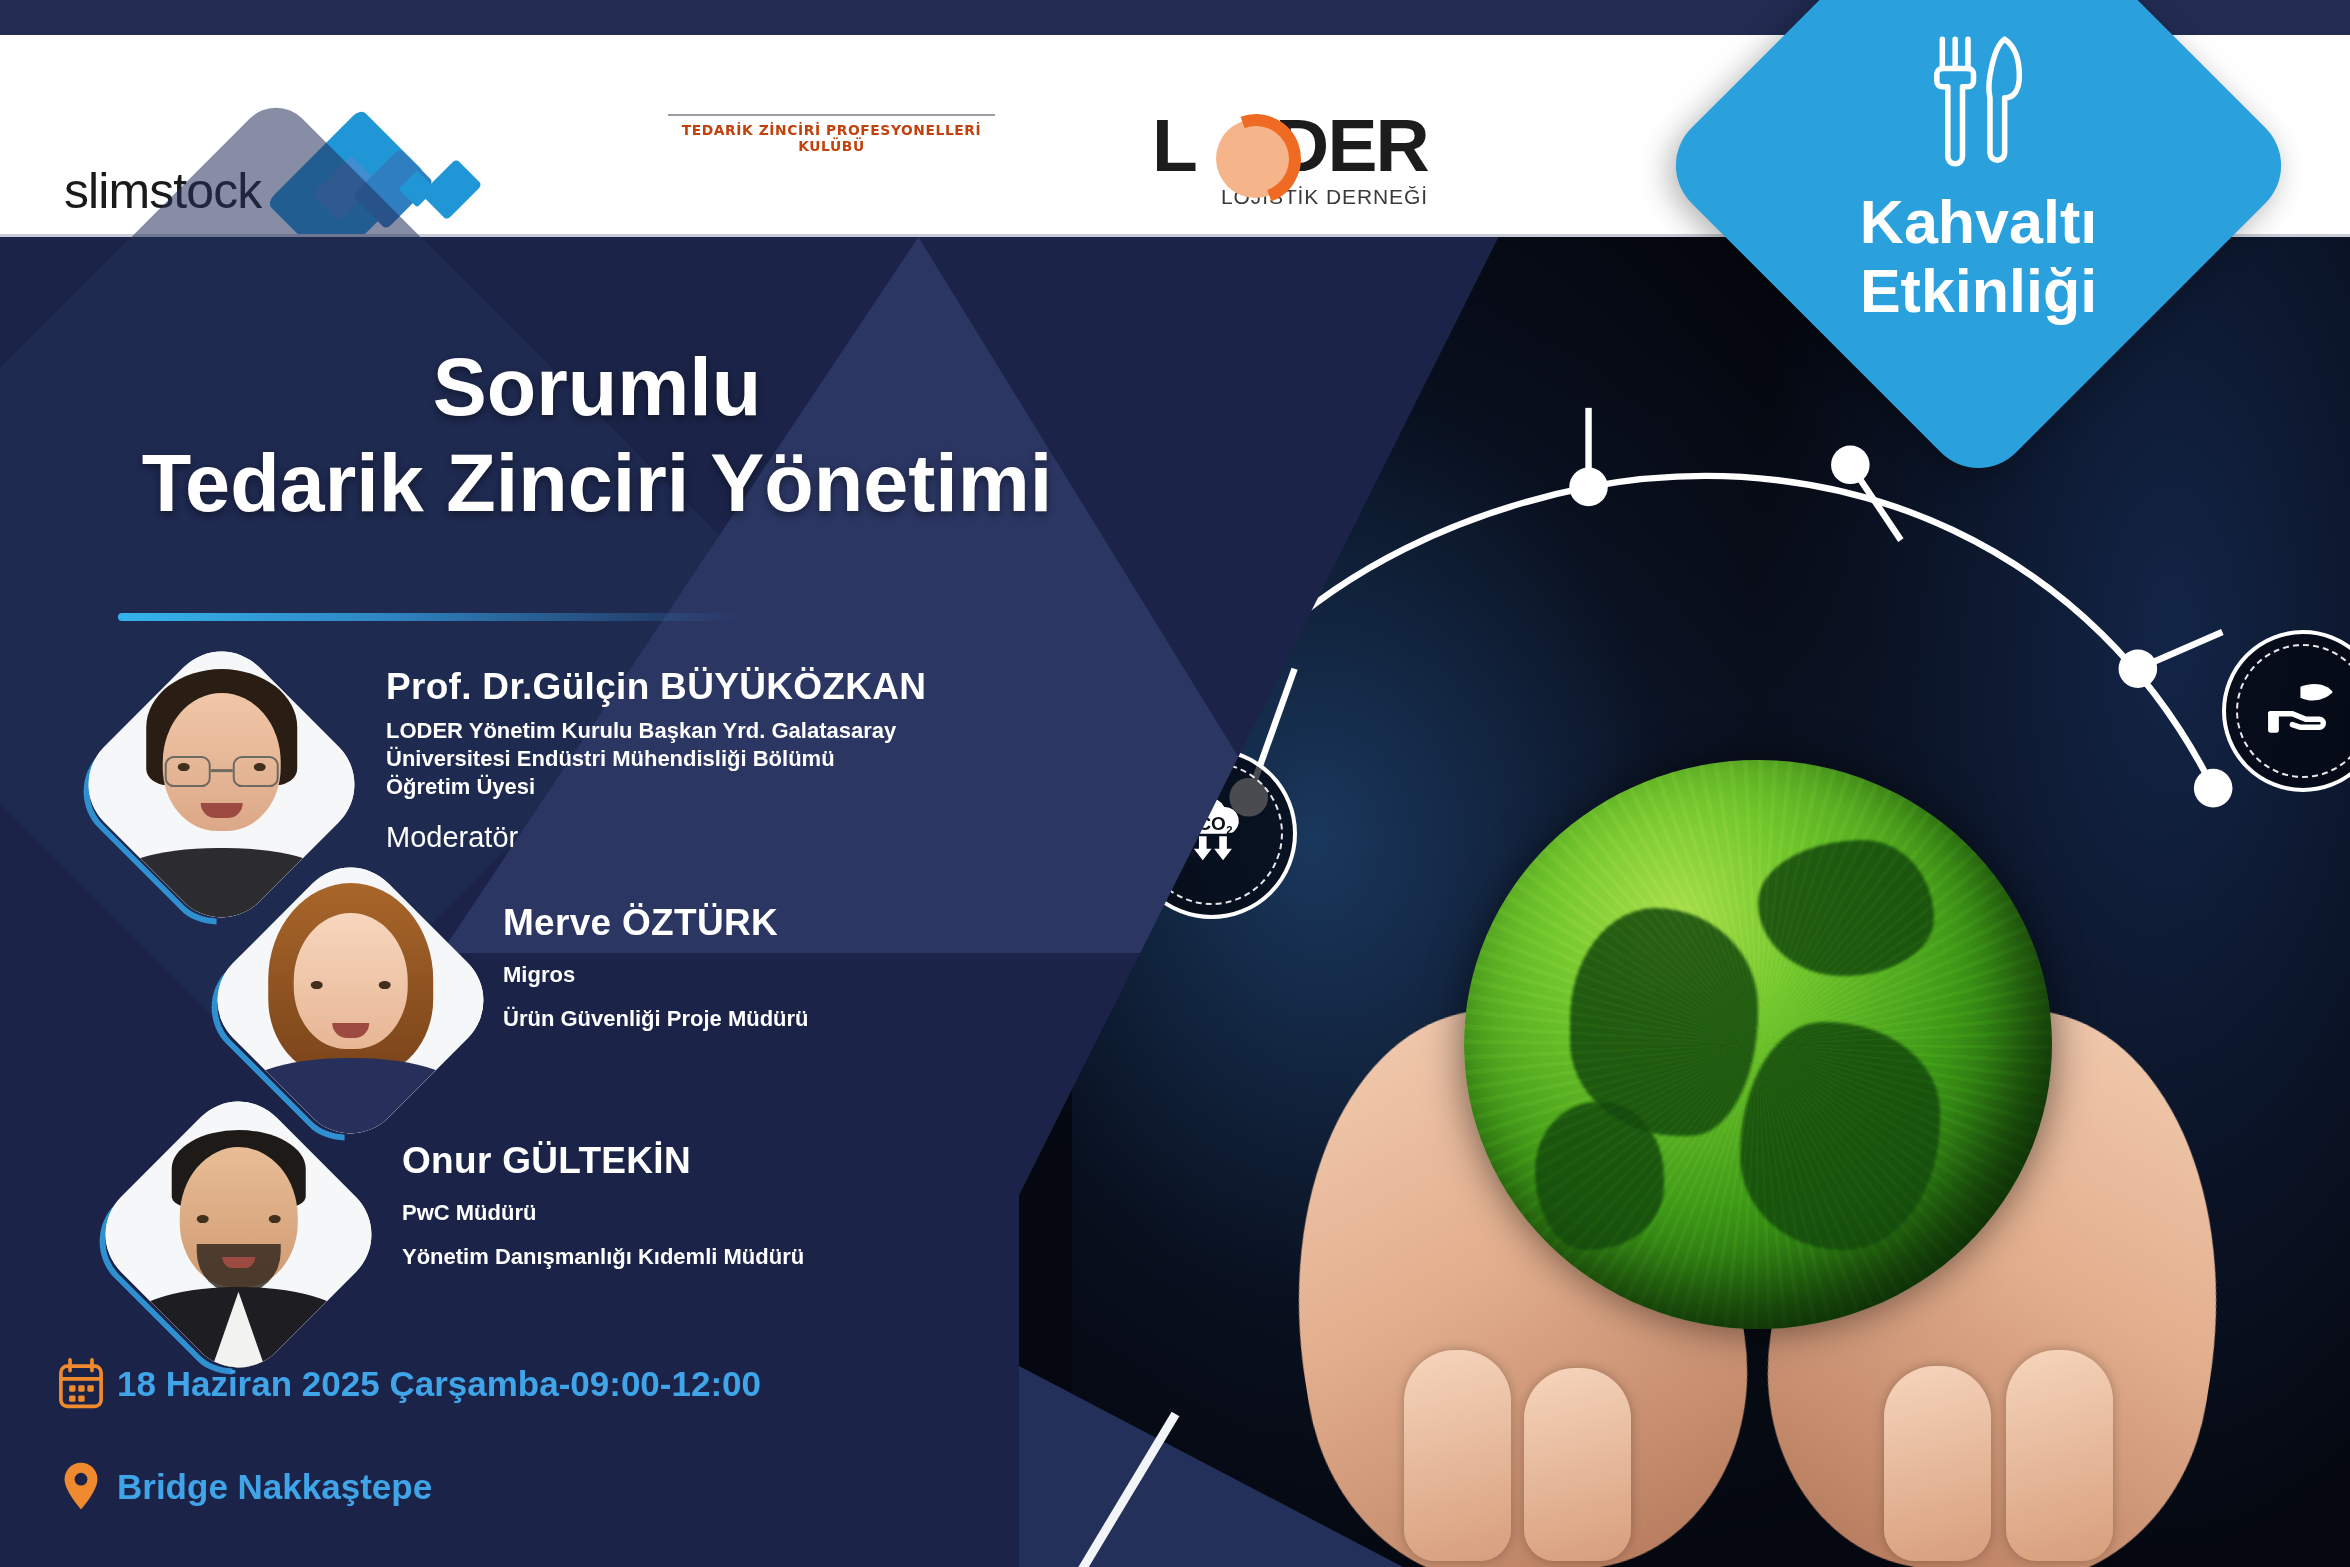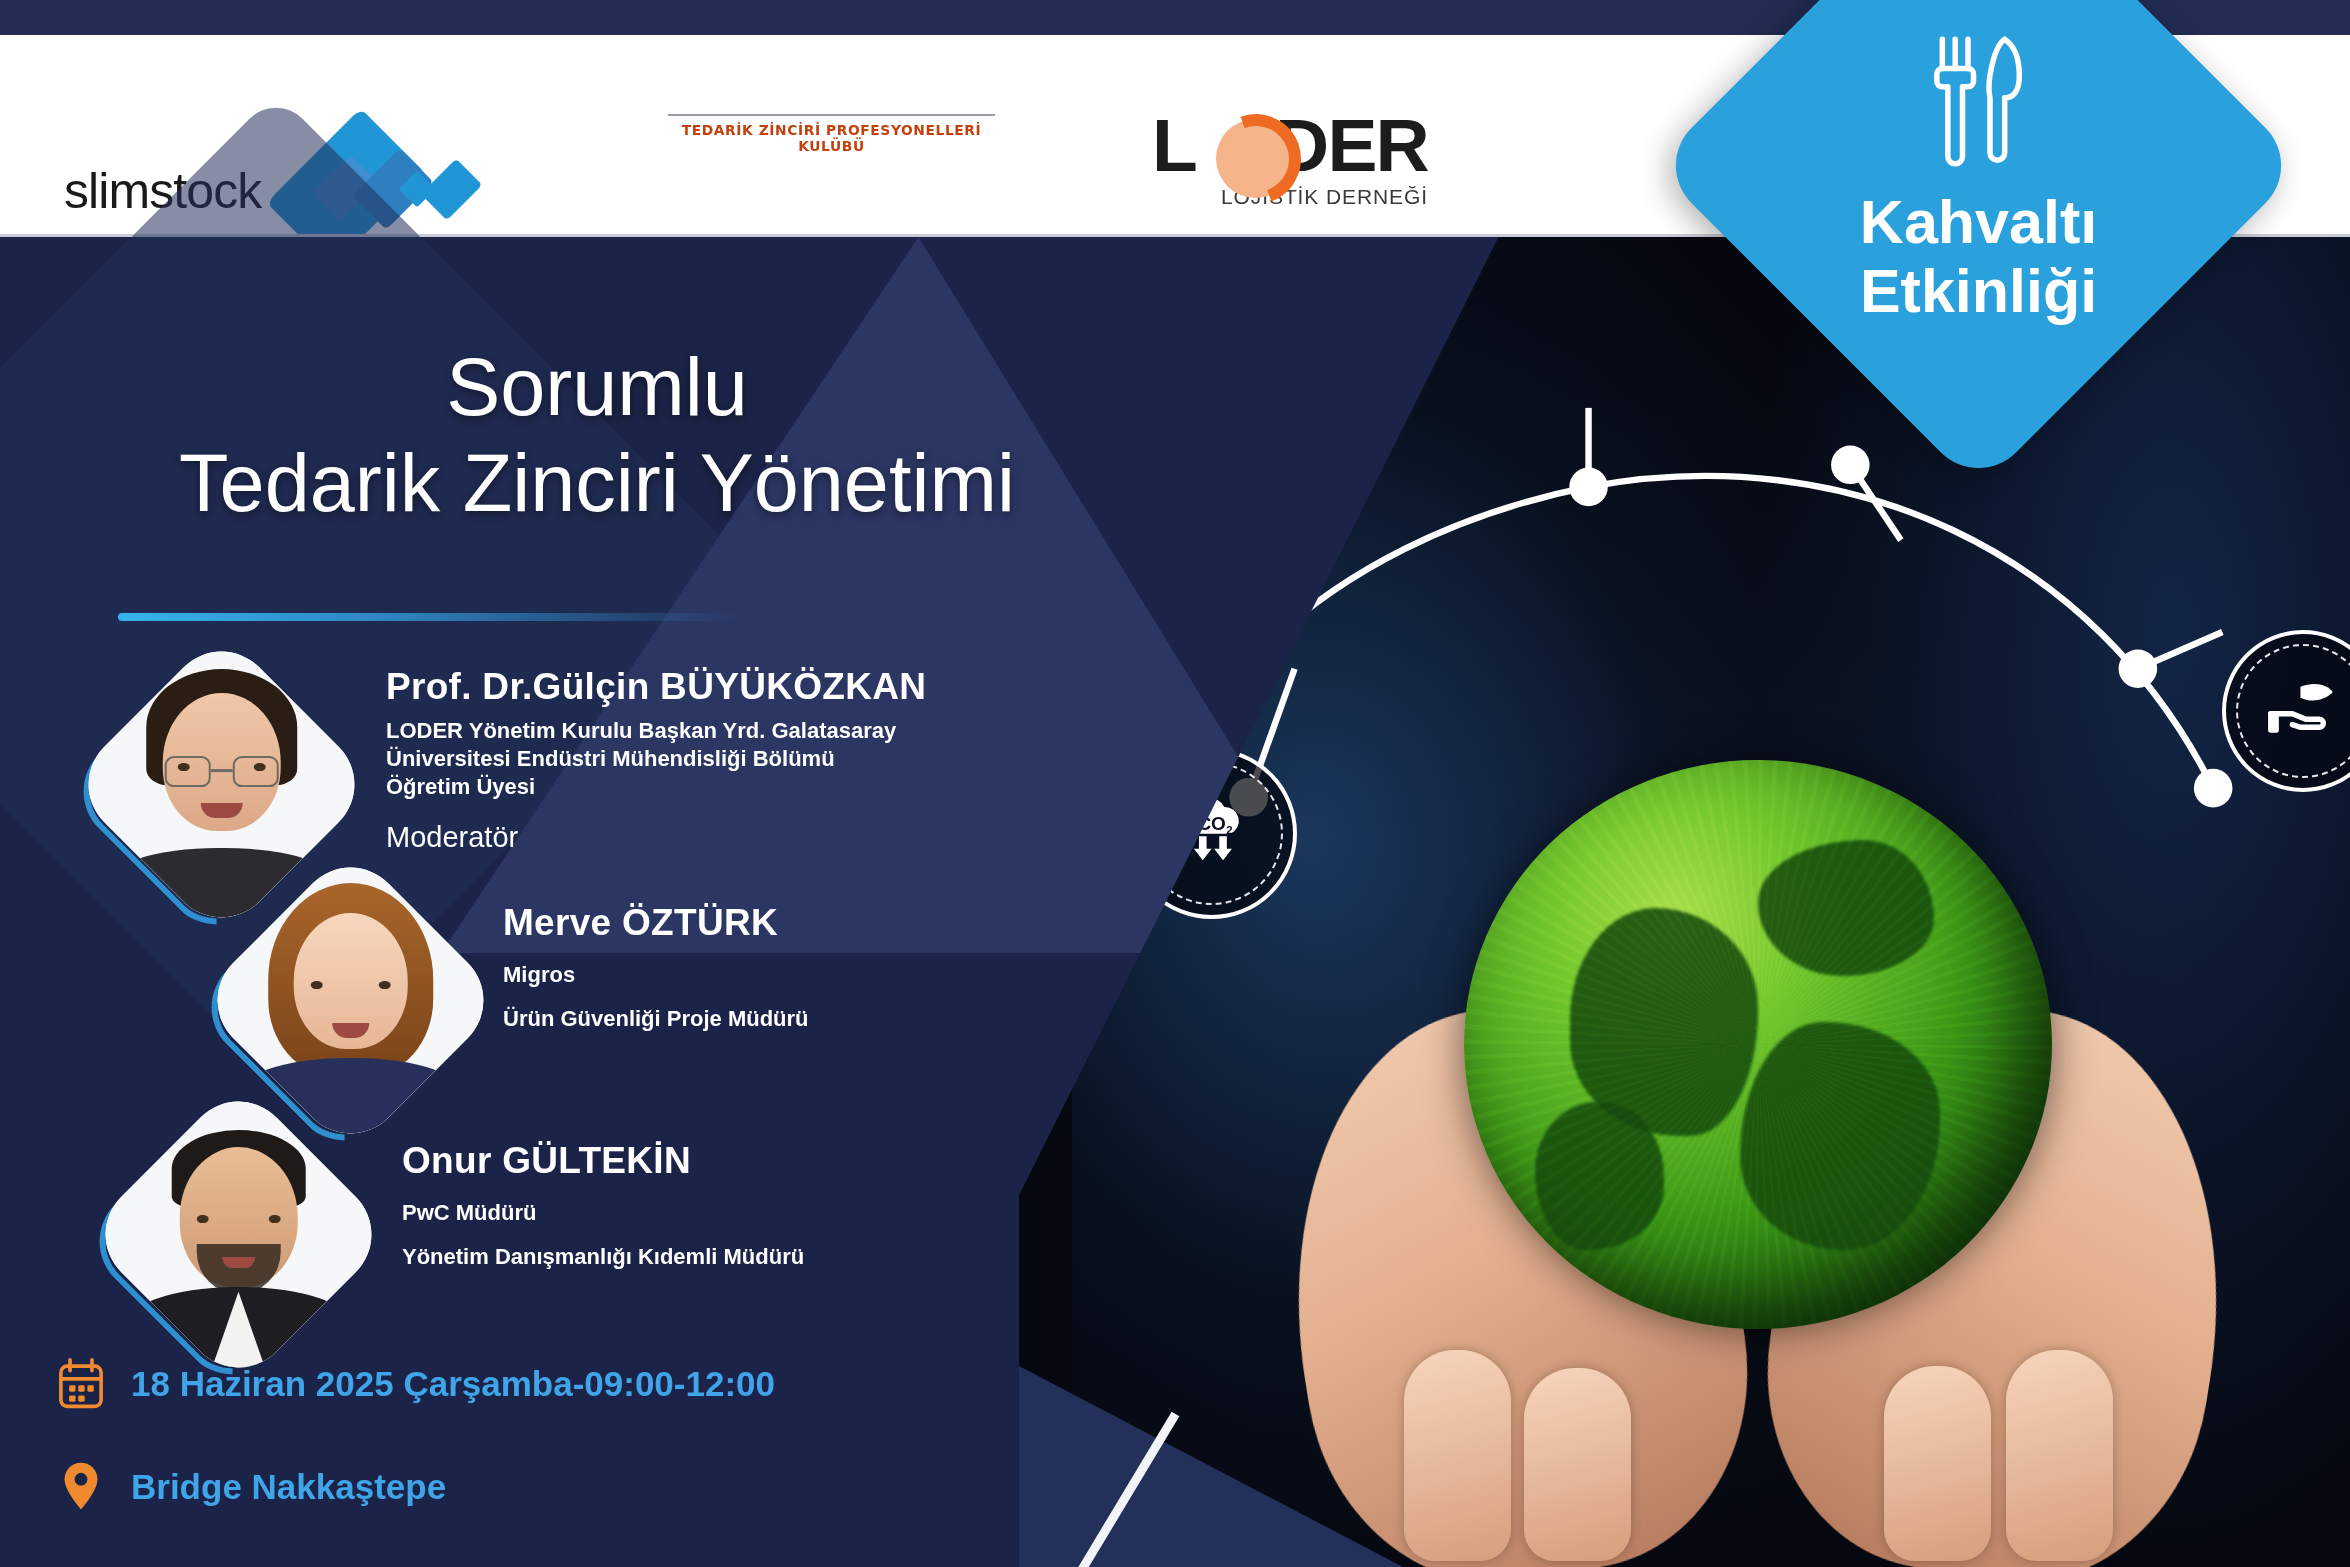--- a/index.html
+++ b/index.html
@@ -135,21 +135,21 @@
            box-shadow:0 9.2px 31px rgba(0,0,0,.3); }
   .badge-inner { position:absolute; left:1749px; top:-64px; width:459px; height:459px;
            display:flex; flex-direction:column; align-items:center;
            justify-content:center; padding-top:22px; }
   .badge-inner svg { width:110px; height:147px; }
   .badge-txt { color:#fff; font-size:61px; font-weight:bold; line-height:1.12;
                text-align:center; margin-top:13px; }
 
   
   .title { position:absolute; left:55px; top:340px; width:1084px; color:#fff;
-           font-size:81px; font-weight:normal; line-height:1.18; text-align:center;
+           font-size:81px; font-weight:bold; line-height:1.18; text-align:center;
            text-shadow:0 2.8px 8.3px rgba(0,0,0,.45); }
   .title .l1 { display:block; }
   .underline { position:absolute; left:118px; top:613px; width:624px; height:8.3px;
       border-radius:4.6px;
       background:linear-gradient(90deg,#35b4ec 0%, #2f86c4 42%, rgba(40,70,120,0) 100%); }
 
   .speakers { position:absolute; left:0; top:675px; width:1102px; }
   .sp { position:relative; height:0; }
 
   .frame { position:absolute; width:219px; height:219px; background:#fff;
@@ -178,21 +178,21 @@
   .face .mouth{ position:absolute; left:50%; transform:translateX(-50%);
                 width:42px; height:14.7px; border-radius:0 0 24px 24px;
                 background:#9d4a42; }
   .glasses { position:absolute; left:50%; transform:translateX(-50%);
              width:114px; height:31px; }
   .glasses div { position:absolute; top:0; width:46px; height:31px;
              border:2.8px solid #6d6a63; border-radius:9.2px; }
 
   
   .info { position:absolute; left:57px; color:#3fa4e8; font-size:35px;
-          font-weight:bold; display:flex; align-items:center; gap:26px; }
+          font-weight:bold; display:flex; align-items:center; gap:12px; }
   .info.date { top:1357px; }
   .info.loc  { top:1460px; }
   .info svg { width:48px; height:53px; flex:none; }
 
   
   .stripe { position:absolute; left:1172px; top:1414px; width:9.2px; height:303px;
             background:#f2f4f8; transform:rotate(31deg); transform-origin:top center; }
   .navy-wedge { position:absolute; left:1019px; top:1194px; width:386px; height:374px;
             background:#233059; clip-path:polygon(0% 46%, 100% 100%, 0% 100%); }
 </style>

